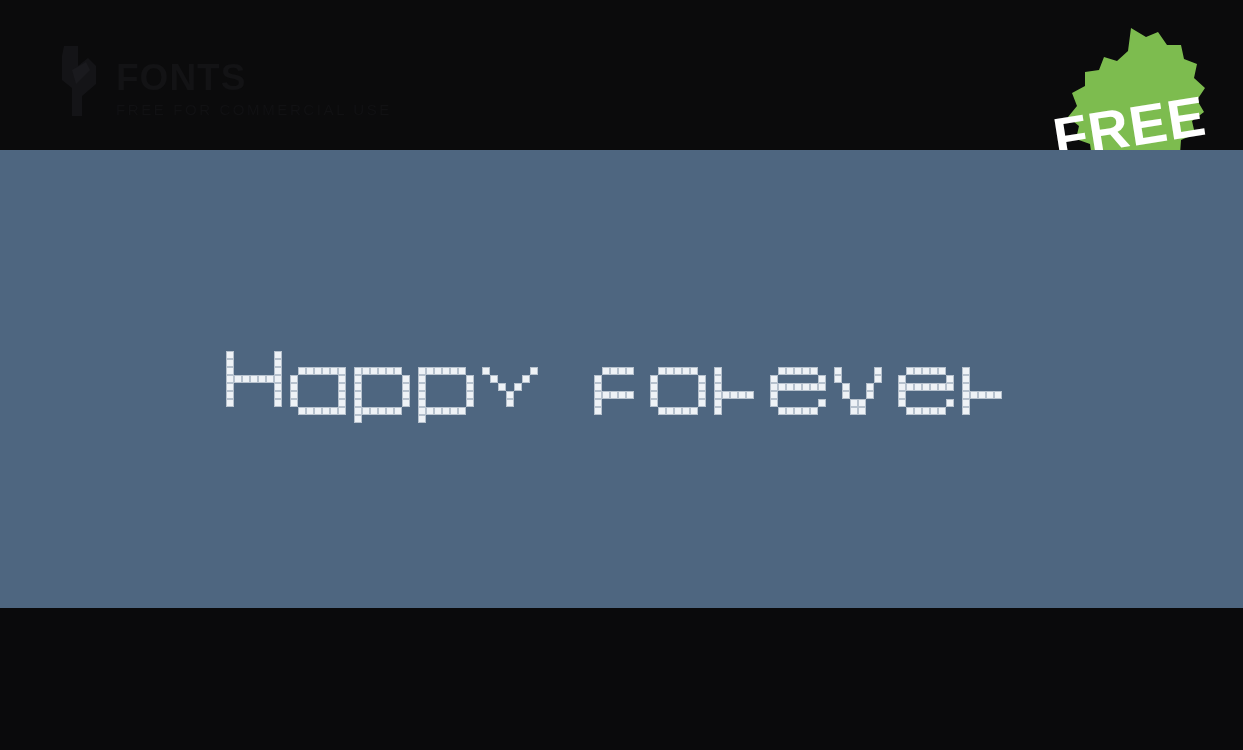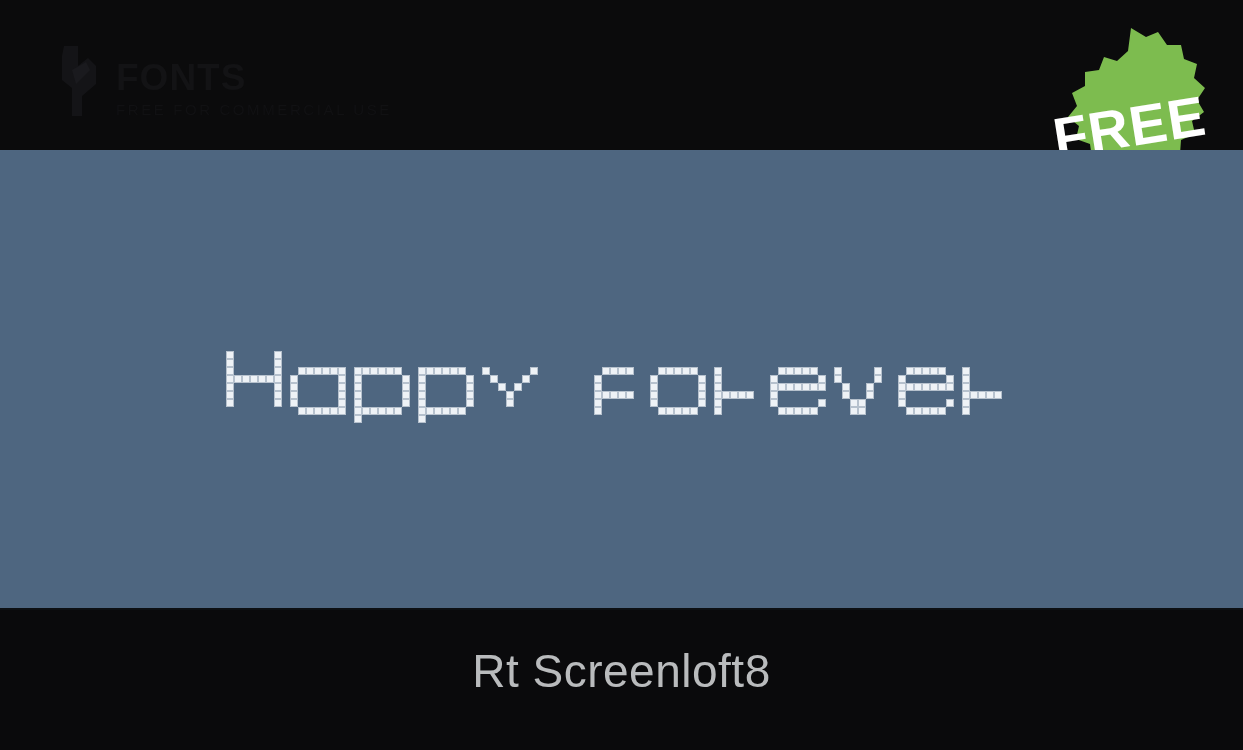--- a/index.html
+++ b/index.html
@@ -1303,18 +1303,14 @@
               <span class="dot"></span>
               <span class="dot"></span>
               <span class="dot"></span>
               <span class="dot"></span>
             </div>
           </div>
         </div>
     </div>
   </div>
 
-  <div class="footer">
-    <div class="footer-line"></div>
-    <div class="fontname">Rt Screenloft8</div>
-  </div>
 
 </div>
 
 </body></html>

